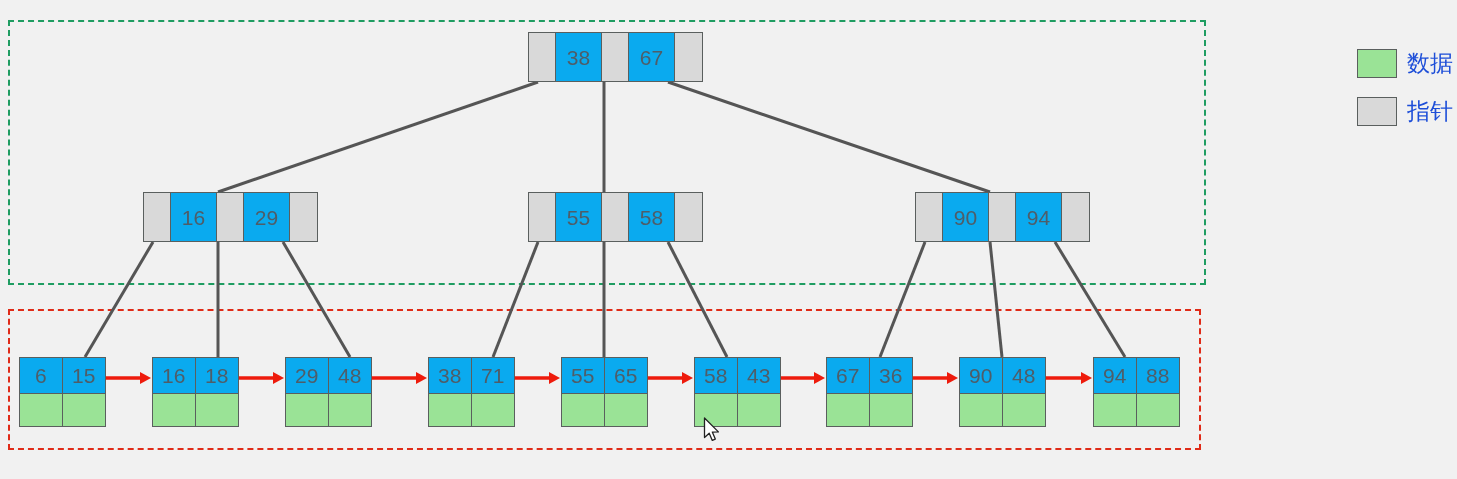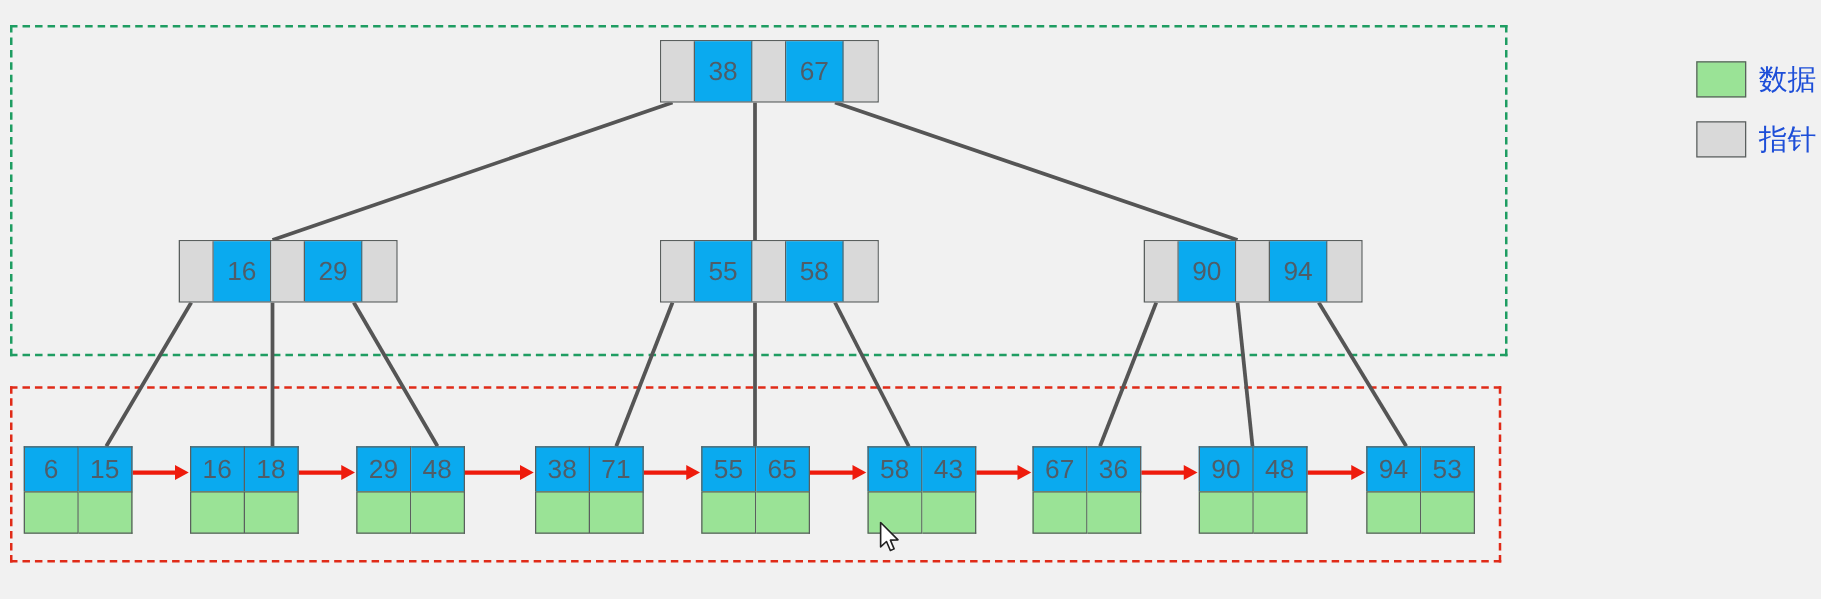--- a/index.html
+++ b/index.html
@@ -296,21 +296,21 @@
           <div class="cell k">48</div>
         </div>
         <div class="row datas">
           <div class="cell d"></div>
           <div class="cell d"></div>
         </div>
       </div>
       <div class="leaf" style="left: 1093px; top: 345px;">
         <div class="row keys">
           <div class="cell k">94</div>
-          <div class="cell k">53</div>
+          <div class="cell k">88</div>
         </div>
         <div class="row datas">
           <div class="cell d"></div>
           <div class="cell d"></div>
         </div>
       </div>
     </div>
 
   <div id="legend">
     <div class="legend-row">

